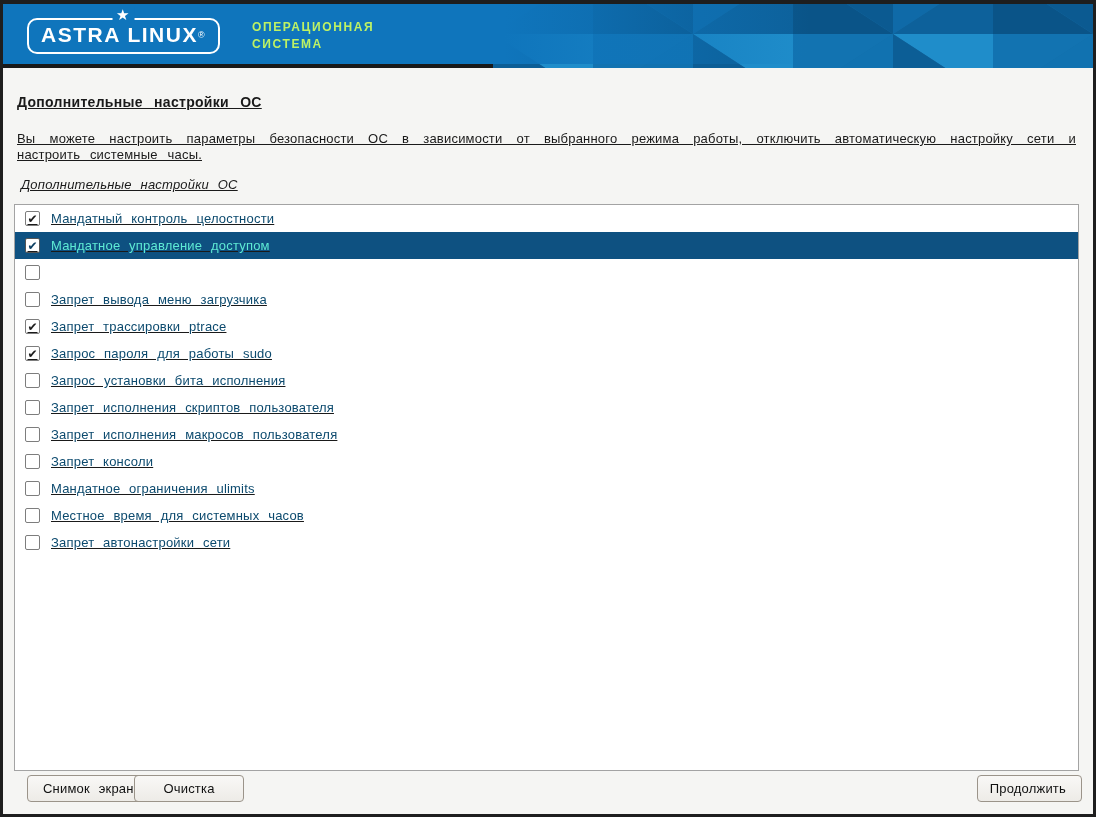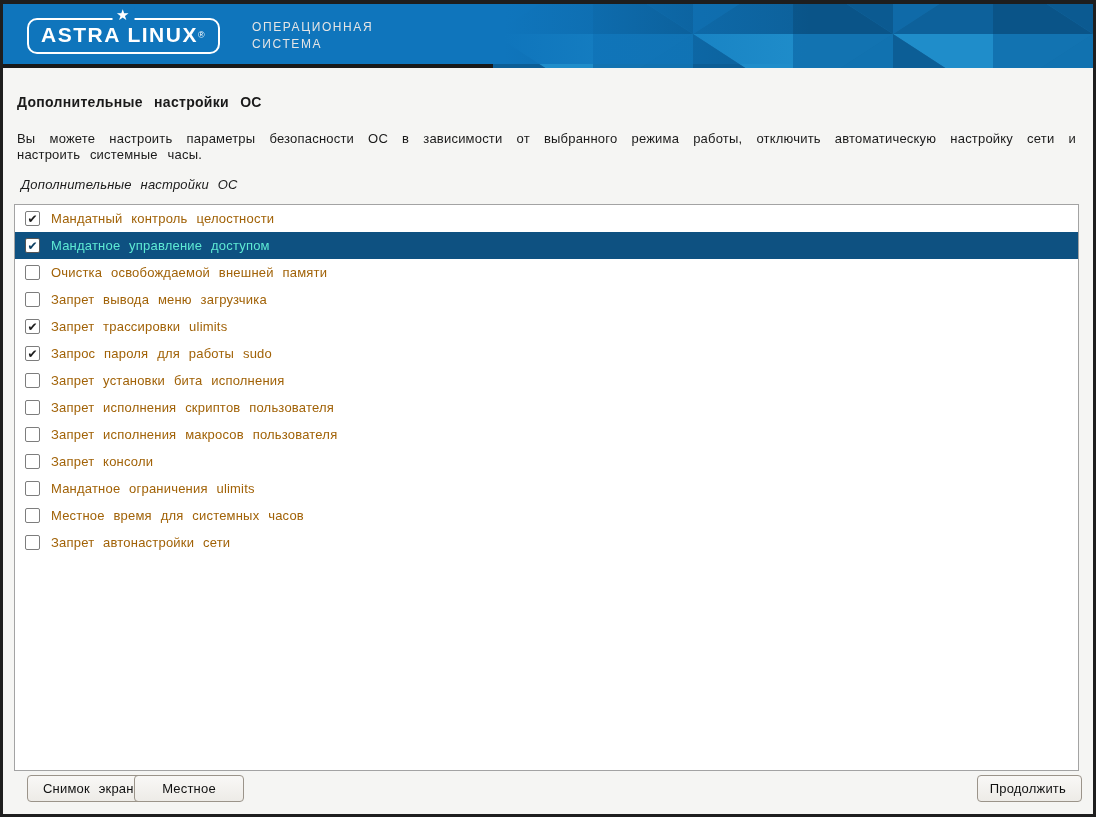--- a/index.html
+++ b/index.html
@@ -16,40 +16,40 @@
   .header { position:relative; height:64px; background:#0f75bc; border-bottom:4px solid #191919; }
   .header svg.pattern { position:absolute; top:0; right:0; height:64px; width:600px; z-index:0; }
   .header .fade { position:absolute; inset:0; z-index:1;
     background:linear-gradient(90deg,#0f75bc 0%,#0f75bc 46%,rgba(15,117,188,0) 74%); }
   .logo-wrap { position:absolute; left:24px; top:0; height:64px; display:flex; align-items:center; z-index:2; }
   .logo-box { position:relative; border:2px solid #fff; border-radius:10px; padding:3px 12px 5px 12px;
     color:#fff; font-weight:bold; font-size:21px; letter-spacing:1.5px; line-height:24px; }
   .logo-star { position:absolute; top:-13px; left:50%; transform:translateX(-50%);
     color:#fff; background:#0f75bc; padding:0 4px; font-size:15px; line-height:16px; }
   .logo-reg { font-size:9px; vertical-align:top; font-weight:normal; }
-  .product { margin-left:32px; color:#e5e5e5; font-size:12px; font-weight:normal;
+  .product { margin-left:32px; color:#bef264; font-size:12px; font-weight:bold;
     letter-spacing:1.6px; line-height:17px; }
 
   
-  .content { position:relative; padding:26px 14px 0 11px; height:746px; }
+  .content { position:relative; padding:26px 14px 0 11px; height:746px;text-decoration:underline; }
   .page-title { margin:0 0 0 3px; font-size:14px; font-weight:bold; word-spacing:7px; letter-spacing:.3px; }
   .page-desc { margin:21px 3px 15px 3px; font-size:13px; line-height:15.5px;
     word-spacing:6px; letter-spacing:.2px; text-align:justify; }
   .group-label { margin:7px 0 0 7px; font-size:13px; font-style:italic; word-spacing:5px; letter-spacing:.2px; }
 
   
   .listbox { margin-top:12px; height:567px; background:#fff; border:1px solid #a3a3a3; overflow:hidden; }
   .row { display:flex; align-items:center; height:27px; padding-left:10px; cursor:default; }
   .row.selected { background:#0e5181; }
   .row.selected .row-label { color:#5eead4; }
   .cb { flex:0 0 auto; width:15px; height:15px; background:#fff; border:1px solid #7d7d7d;
     border-radius:2px; display:flex; align-items:center; justify-content:center;
     font-size:12px; line-height:12px; color:#1c1c1c; font-weight:bold; }
   .row.selected .cb { border-color:#555; color:#0c3e61; }
-  .row-label { margin-left:11px; font-size:13px; word-spacing:5px; letter-spacing:.2px; color:#a16207; }
+  .row-label { margin-left:11px; font-size:13px; word-spacing:5px; letter-spacing:.2px; color:#0c4a6e; }
 
   
   .btn { position:absolute; bottom:12px; height:27px; padding:0 15px;
     background:linear-gradient(#f9f8f6,#edebe7); border:1px solid #9b948a; border-radius:4px;
     font-family:inherit; font-size:13px; color:#111; word-spacing:5px; letter-spacing:.2px; }
   .btn-screenshot { left:24px; }
   .btn-help { left:131px; min-width:110px; }
   .btn-continue { right:11px;padding-left:12px; }
 </style>
 </head>
@@ -98,37 +98,36 @@
         <div class="row">
           <span class="cb">✔</span>
           <span class="row-label">Мандатный контроль целостности</span>
         </div>
         <div class="row selected">
           <span class="cb">✔</span>
           <span class="row-label">Мандатное управление доступом</span>
         </div>
         <div class="row">
           <span class="cb"></span>
-          <span class="row-label">Очистка освобождаемой внешней памяти</span>
         </div>
         <div class="row">
           <span class="cb"></span>
           <span class="row-label">Запрет вывода меню загрузчика</span>
         </div>
         <div class="row">
           <span class="cb">✔</span>
-          <span class="row-label">Запрет трассировки ulimits</span>
+          <span class="row-label">Запрет трассировки ptrace</span>
         </div>
         <div class="row">
           <span class="cb">✔</span>
           <span class="row-label">Запрос пароля для работы sudo</span>
         </div>
         <div class="row">
           <span class="cb"></span>
-          <span class="row-label">Запрет установки бита исполнения</span>
+          <span class="row-label">Запрос установки бита исполнения</span>
         </div>
         <div class="row">
           <span class="cb"></span>
           <span class="row-label">Запрет исполнения скриптов пользователя</span>
         </div>
         <div class="row">
           <span class="cb"></span>
           <span class="row-label">Запрет исполнения макросов пользователя</span>
         </div>
         <div class="row">
@@ -143,17 +142,17 @@
           <span class="cb"></span>
           <span class="row-label">Местное время для системных часов</span>
         </div>
         <div class="row">
           <span class="cb"></span>
           <span class="row-label">Запрет автонастройки сети</span>
         </div>
       </div>
 
     <button class="btn btn-screenshot">Снимок экрана</button>
-    <button class="btn btn-help">Местное</button>
+    <button class="btn btn-help">Очистка</button>
     <button class="btn btn-continue">Продолжить</button>
   </div>
 
 </div>
 
 </body></html>

